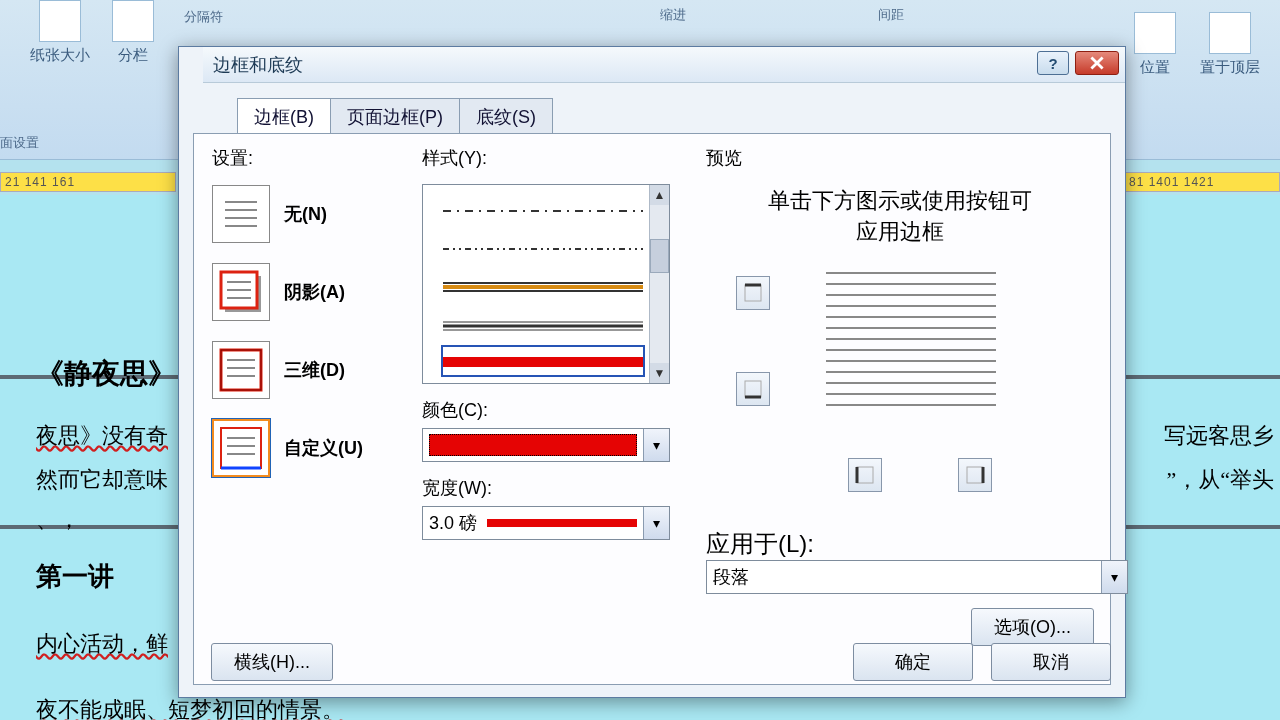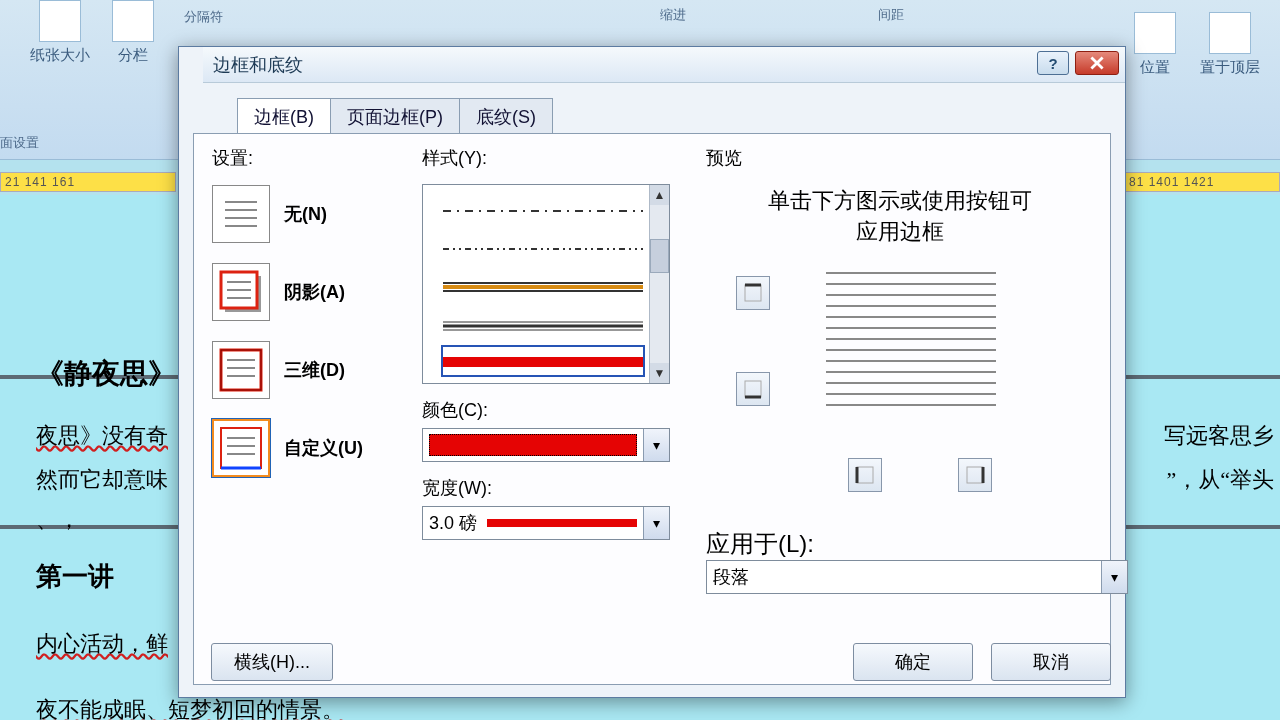--- a/index.html
+++ b/index.html
@@ -373,20 +373,23 @@
             </div>
         </div>
 
         <div class="apply-label">应用于(L):</div>
         <div class="combo apply-combo">
           <div class="combo-main">
               <span class="combo-txt">段落</span>
             </div>
           <div class="combo-arrow">▾</div>
         </div>
+        <div class="options-row">
+          <button class="btn">选项(O)...</button>
+        </div>
       </div>
 
     </div>
 
     <div class="bottom-row">
       <button class="btn">横线(H)...</button>
       <div class="spacer"></div>
       <button class="btn">确定</button>
       <button class="btn">取消</button>
     </div>

